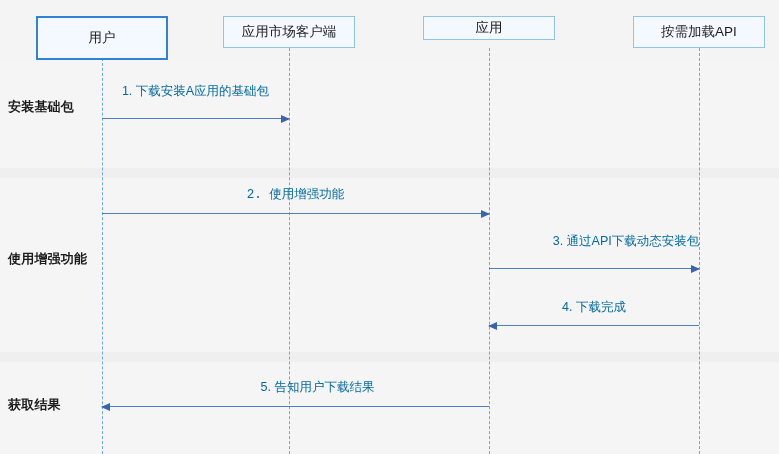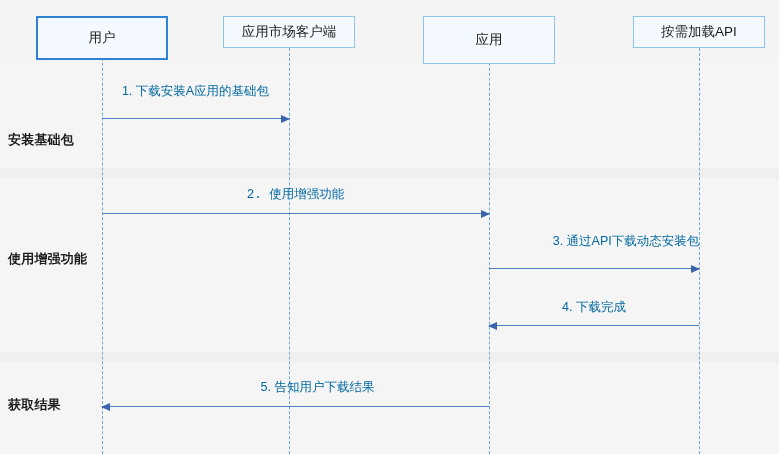--- a/index.html
+++ b/index.html
@@ -95,21 +95,21 @@
     transform: translateX(-50%);
   }
 </style>
 </head>
 <body>
 
 <div id="diagram">
 
   <div id="bands-layer">
       <div class="band shade-b" style="top: 60px; height: 108px;"></div>
-      <div class="band-label" style="top: 98px; margin-top: 33px;">安装基础包</div>
+      <div class="band-label" style="top: 98px;">安装基础包</div>
       <div class="band shade-a" style="top: 168px; height: 10px;"></div>
       <div class="band shade-b" style="top: 178px; height: 174px;"></div>
       <div class="band-label" style="top: 250px;">使用增强功能</div>
       <div class="band shade-a" style="top: 352px; height: 10px;"></div>
       <div class="band shade-b" style="top: 362px; height: 92px;"></div>
       <div class="band-label" style="top: 384px; margin-top: 12px;">获取结果</div>
     </div>
 
   <div id="lifelines-layer">
       <div class="lifeline" style="left: 102px; top: 48px; height: 406px;"></div>
@@ -118,21 +118,21 @@
       <div class="lifeline" style="left: 699px; top: 48px; height: 406px;"></div>
     </div>
 
   <div id="participants-layer">
       <div class="participant primary" style="left: 36px; top: 16px; width: 132px; height: 44px;">
         <span>用户</span>
       </div>
       <div class="participant secondary" style="left: 223px; top: 16px; width: 132px; height: 32px;">
         <span>应用市场客户端</span>
       </div>
-      <div class="participant secondary" style="left: 423px; top: 16px; width: 132px; height: 48px;">
+      <div class="participant secondary" style="left: 423px; top: 16px; width: 132px; height: 24px;">
         <span>应用</span>
       </div>
       <div class="participant secondary" style="left: 633px; top: 16px; width: 132px; height: 32px;">
         <span>按需加载API</span>
       </div>
     </div>
 
   <div id="messages-layer">
       <div class="msg" style="left: 102px; width: 187px; top: 118px;">
         <div class="arrowhead right"></div>

